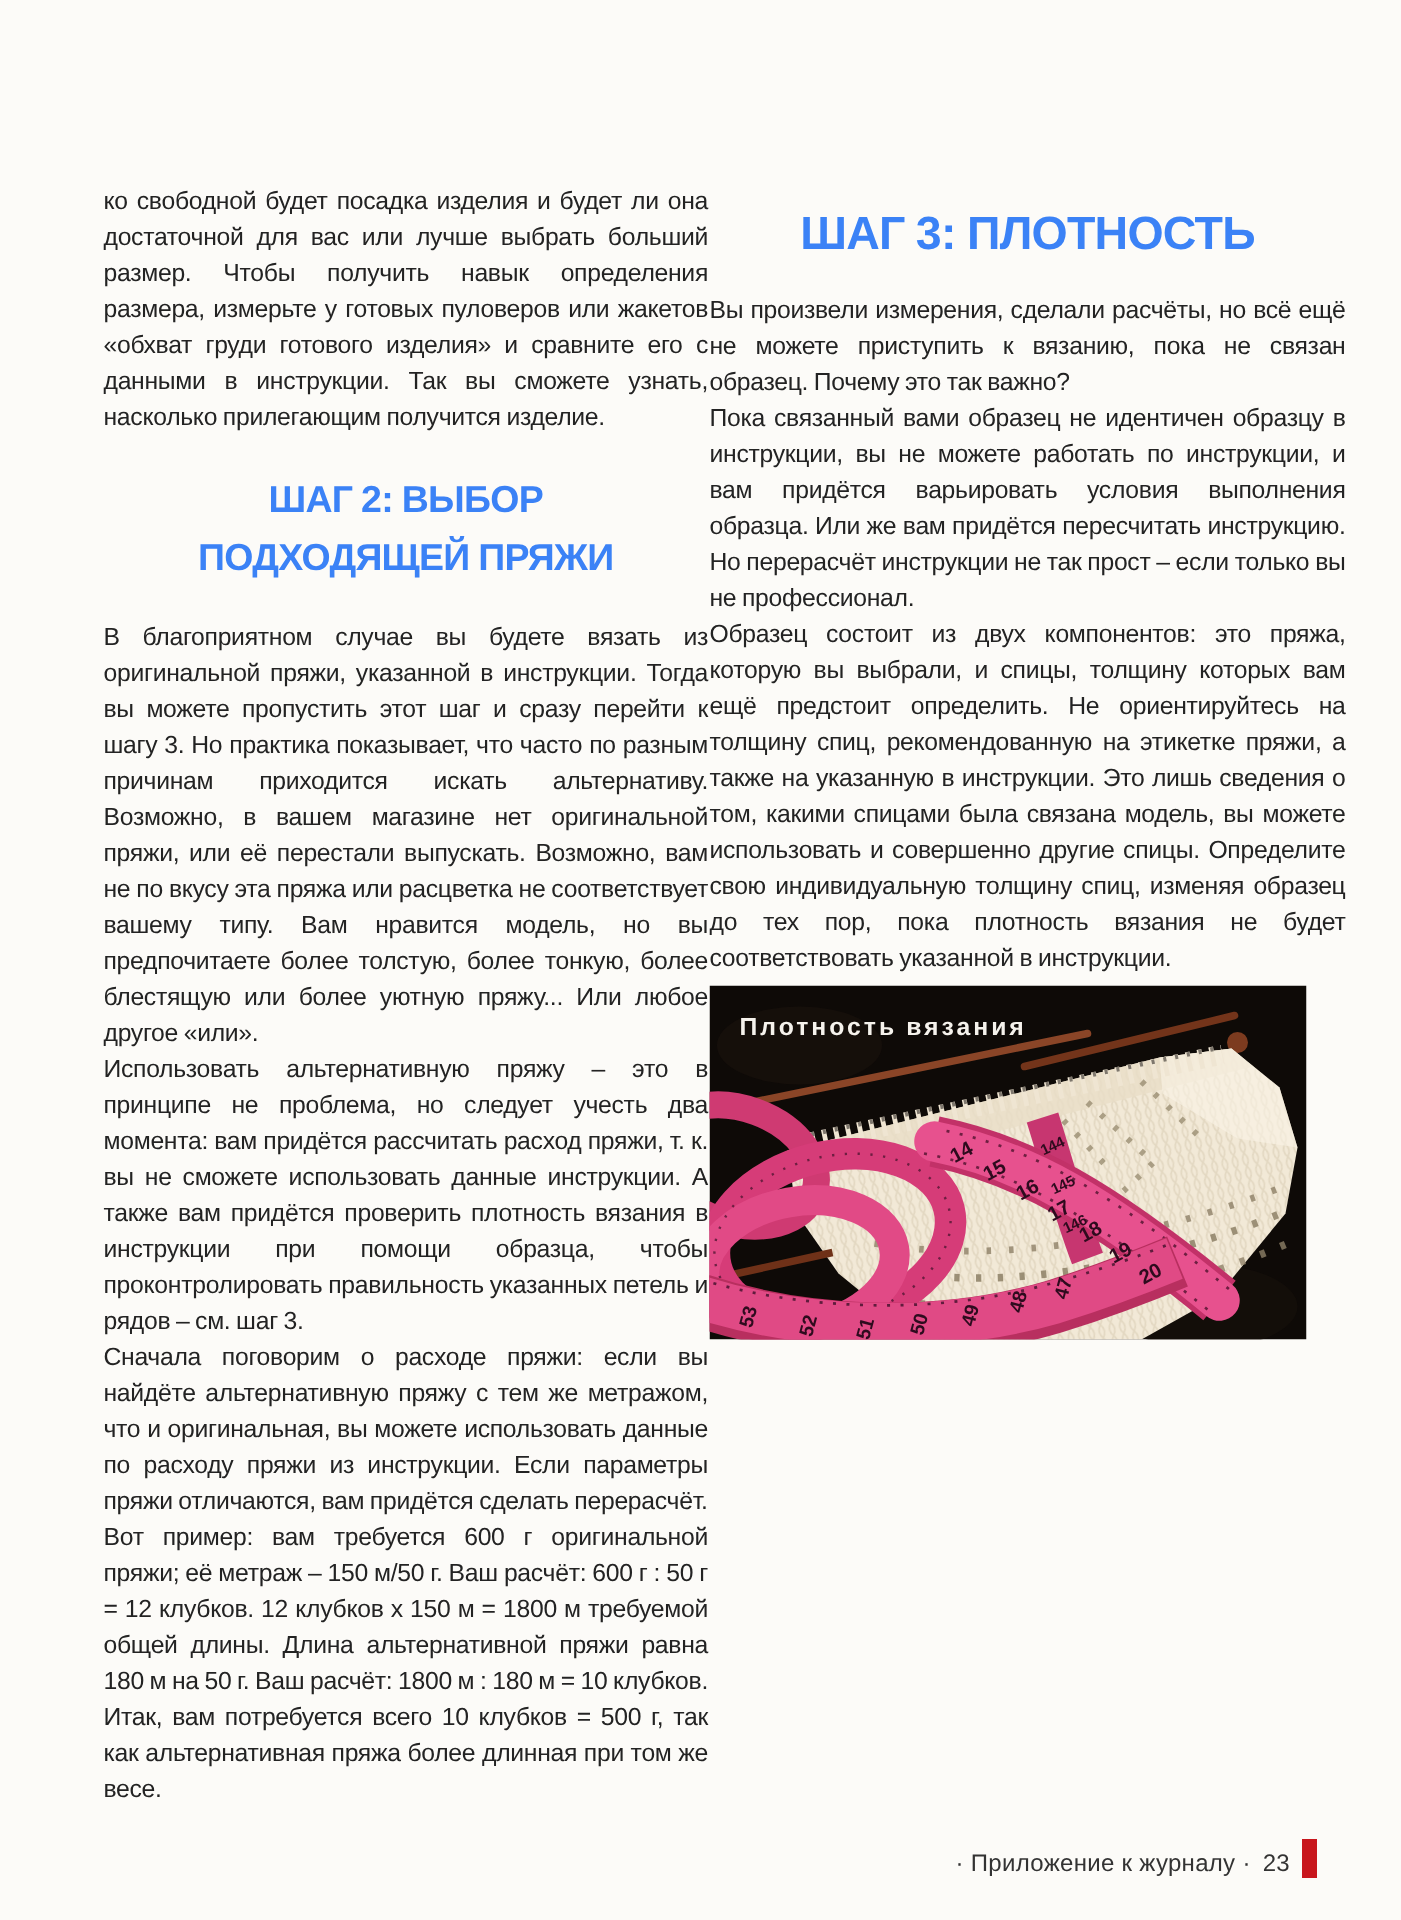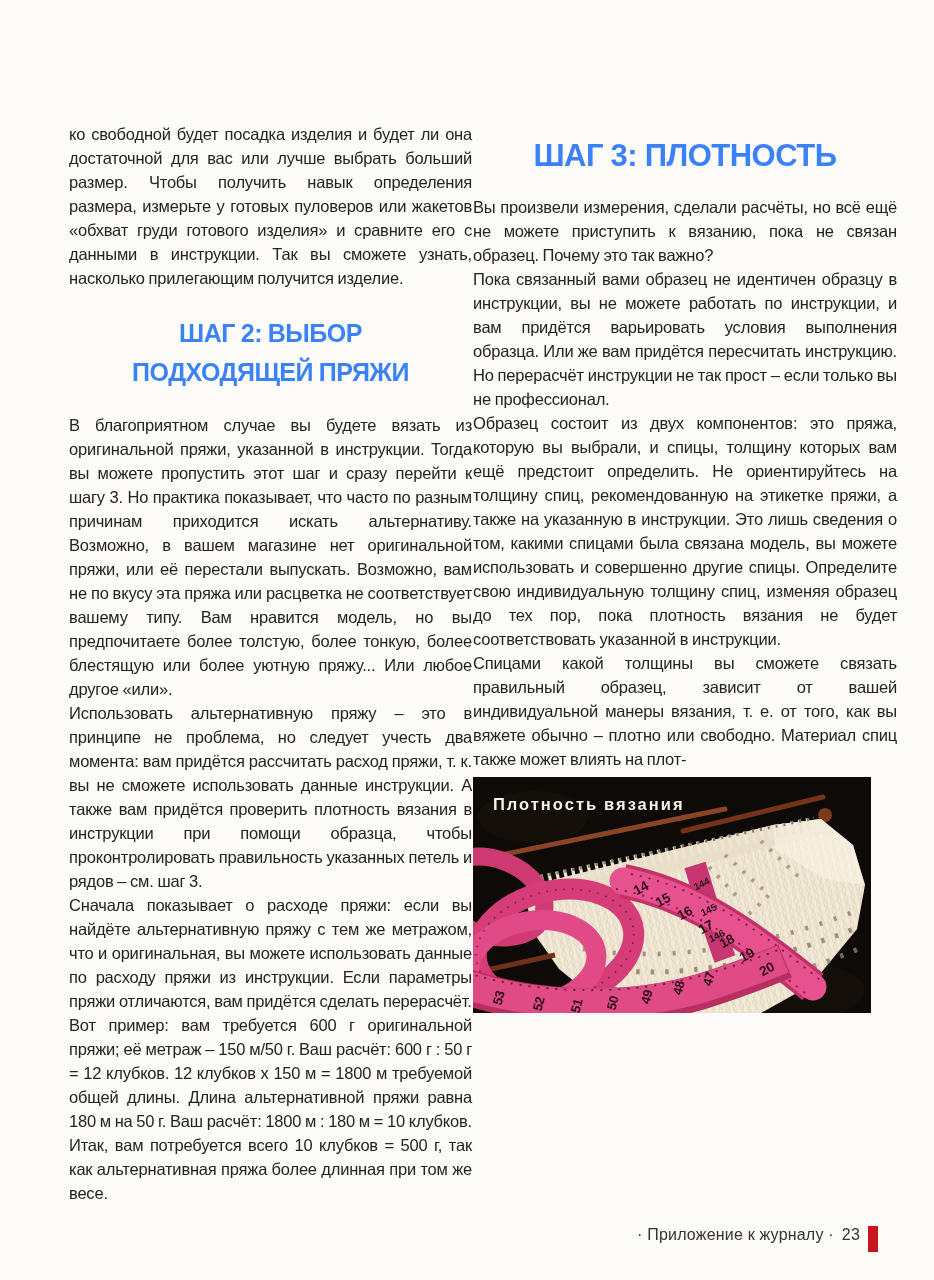--- a/index.html
+++ b/index.html
@@ -21,48 +21,47 @@
   .section-heading {
     font-weight:bold; color:#3b82f6; text-align:center; letter-spacing:-0.5px;
   }
   .section-heading span { display:block; }
   .col-left  .section-heading { font-size:25px; line-height:39px; margin:24px 0 21px; }
   .col-right .section-heading { font-size:31px; line-height:40px; margin:0 0 19px; }
   .photo-figure { margin:6px 0 0 0; width:398px; line-height:0; }
   .after-photo { margin-top:20px !important; }
   .footer {
     position:absolute; top:1226px; right:56px;
-    display:flex; align-items:flex-start; gap:8px;
+    display:flex; align-items:flex-end; gap:8px;
   }
   .footer-text { font-size:16px; color:#333333; letter-spacing:0.2px; }
   .footer-accent { width:10px; height:26px; background:#c8161d; }
 </style>
 </head>
 <body>
 
 <div class="col col-left">
   <p>ко свободной будет посадка изделия и будет ли она достаточной для вас или лучше выбрать больший размер. Чтобы получить навык определения размера, измерьте у готовых пуловеров или жакетов «обхват груди готового изделия» и сравните его с данными в инструкции. Так вы сможете узнать, насколько прилегающим получится изделие.</p>
   <h2 class="section-heading">
     <span>ШАГ 2: ВЫБОР</span>
     <span>ПОДХОДЯЩЕЙ ПРЯЖИ</span>
   </h2>
   <p>В благоприятном случае вы будете вязать из оригинальной пряжи, указанной в инструкции. Тогда вы можете пропустить этот шаг и сразу перейти к шагу 3. Но практика показывает, что часто по разным причинам приходится искать альтернативу. Возможно, в вашем магазине нет оригинальной пряжи, или её перестали выпускать. Возможно, вам не по вкусу эта пряжа или расцветка не соответствует вашему типу. Вам нравится модель, но вы предпочитаете более толстую, более тонкую, более блестящую или более уютную пряжу... Или любое другое «или».</p>
   <p>Использовать альтернативную пряжу – это в принципе не проблема, но следует учесть два момента: вам придётся рассчитать расход пряжи, т. к. вы не сможете использовать данные инструкции. А также вам придётся проверить плотность вязания в инструкции при помощи образца, чтобы проконтролировать правильность указанных петель и рядов – см. шаг 3.</p>
-  <p>Сначала показывает о расходе пряжи: если вы найдёте альтернативную пряжу с тем же метражом, что и оригинальная, вы можете использовать данные по расходу пряжи из инструкции. Если параметры пряжи отличаются, вам придётся сделать перерасчёт.</p>
+  <p>Сначала поговорим о расходе пряжи: если вы найдёте альтернативную пряжу с тем же метражом, что и оригинальная, вы можете использовать данные по расходу пряжи из инструкции. Если параметры пряжи отличаются, вам придётся сделать перерасчёт.</p>
   <p>Вот пример: вам требуется 600 г оригинальной пряжи; её метраж – 150 м/50 г. Ваш расчёт: 600 г : 50 г = 12 клубков. 12 клубков х 150 м = 1800 м требуемой общей длины. Длина альтернативной пряжи равна 180 м на 50 г. Ваш расчёт: 1800 м : 180 м = 10 клубков. Итак, вам потребуется всего 10 клубков = 500 г, так как альтернативная пряжа более длинная при том же весе.</p>
 </div>
 
 <div class="col col-right">
   <h2 class="section-heading">
     <span>ШАГ 3: ПЛОТНОСТЬ</span>
   </h2>
   <p>Вы произвели измерения, сделали расчёты, но всё ещё не можете приступить к вязанию, пока не связан образец. Почему это так важно?</p>
   <p>Пока связанный вами образец не идентичен образцу в инструкции, вы не можете работать по инструкции, и вам придётся варьировать условия выполнения образца. Или же вам придётся пересчитать инструкцию. Но перерасчёт инструкции не так прост – если только вы не профессионал.</p>
   <p>Образец состоит из двух компонентов: это пряжа, которую вы выбрали, и спицы, толщину которых вам ещё предстоит определить. Не ориентируйтесь на толщину спиц, рекомендованную на этикетке пряжи, а также на указанную в инструкции. Это лишь сведения о том, какими спицами была связана модель, вы можете использовать и совершенно другие спицы. Определите свою индивидуальную толщину спиц, изменяя образец до тех пор, пока плотность вязания не будет соответствовать указанной в инструкции.</p>
-  <p>Спицами какой толщины вы сможете связать правильный образец, зависит от вашей индивидуальной манеры вязания, т. е. от того, как вы вяжете обычно – плотно или свободно. Материал спиц также может влиять на плот-</p>
 
   <figure class="photo-figure">
     <svg viewBox="0 0 398 236" width="398" height="236" role="img">
       <defs>
         <pattern id="knit" width="7" height="9" patternUnits="userSpaceOnUse" patternTransform="rotate(-13)">
           <rect width="7" height="9" fill="#f2e9d7"></rect>
           <path d="M0 0 Q3.5 4.5 0 9 M7 0 Q3.5 4.5 7 9" stroke="#e3d8c2" stroke-width="1.1" fill="none"></path>
         </pattern>
       </defs>
 

